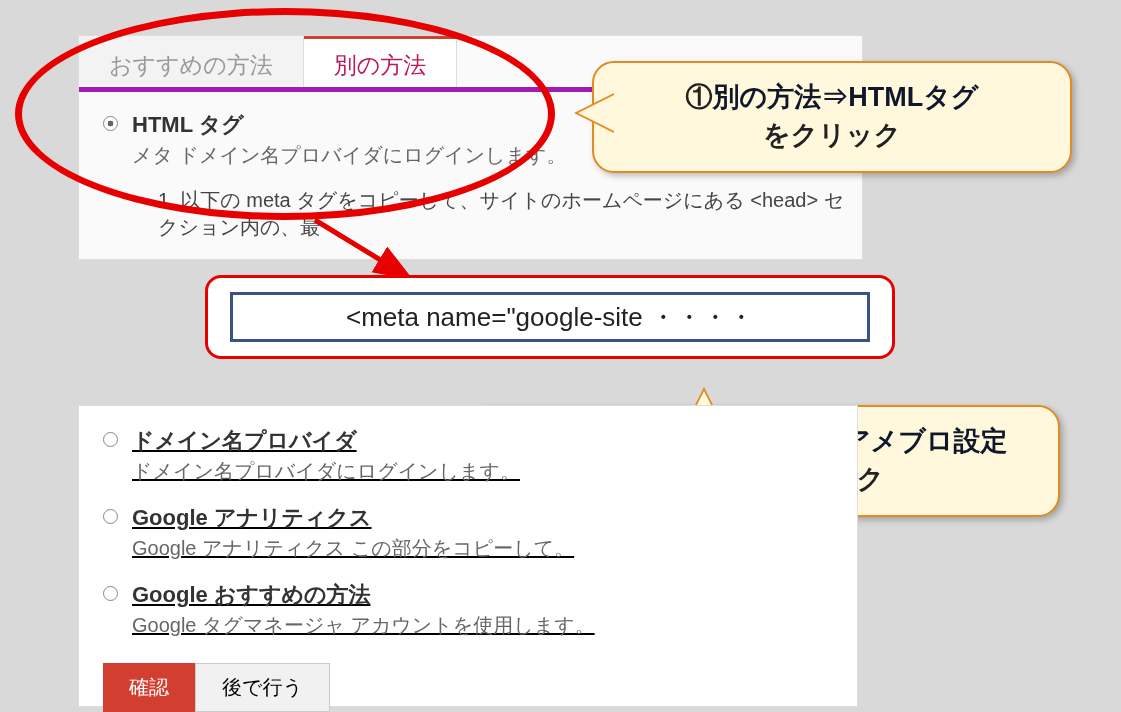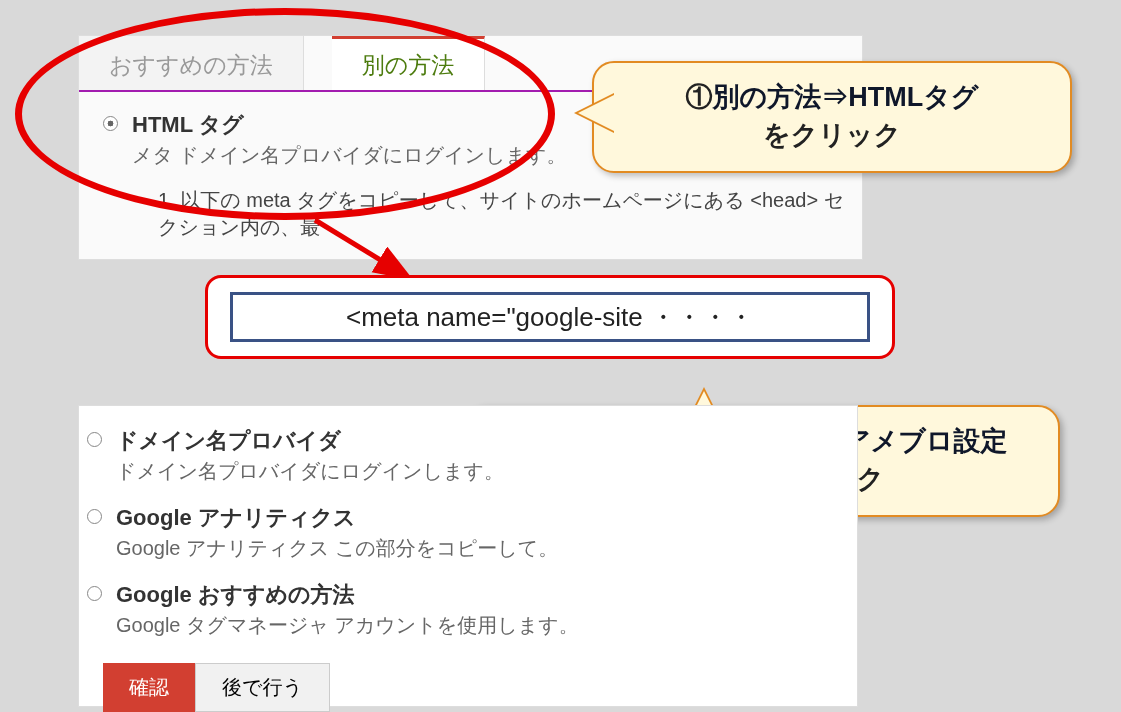--- a/index.html
+++ b/index.html
@@ -18,33 +18,32 @@
     }
     .panel-top {
       left: 78px;
       top: 35px;
       width: 785px;
       height: 225px;
     }
     .tabs {
       display: flex;
       height: 56px;
-      border-bottom: 2px solid #a21caf;
-      gap: 28px;
+      border-bottom: 5px solid #a21caf;
     }
     .tab {
       padding: 14px 30px 10px 30px;
       font-size: 23px;
       color: #999;
       background: #f3f3f3;
       border-right: 1px solid #ddd;
       cursor: pointer;
     }
     .tab.active {
-      color: #4d7c0f;
+      color: #be185d;
       background: #fff;
       border-top: 3px solid #d23f31;
       padding-top: 11px;
     }
     .option-block {
       padding: 18px 0 0 24px;
     }
     .radio-row {
       display: flex;
       align-items: flex-start;
@@ -177,21 +176,22 @@
       pointer-events: none;
     }
     .panel-bottom {
       left: 78px;
       top: 405px;
       width: 780px;
       height: 302px;
       background: #fff;
     }
     .opt-list {
-      padding: 20px 0 0 8px;
+      padding: 20px 0 0 24px;
+      text-decoration: underline;
     }
     .opt-item {
       display: flex;
       align-items: flex-start;
       margin-bottom: 18px;
     }
     .btn-row {
       display: flex;
       padding: 6px 0 0 24px;
     }

